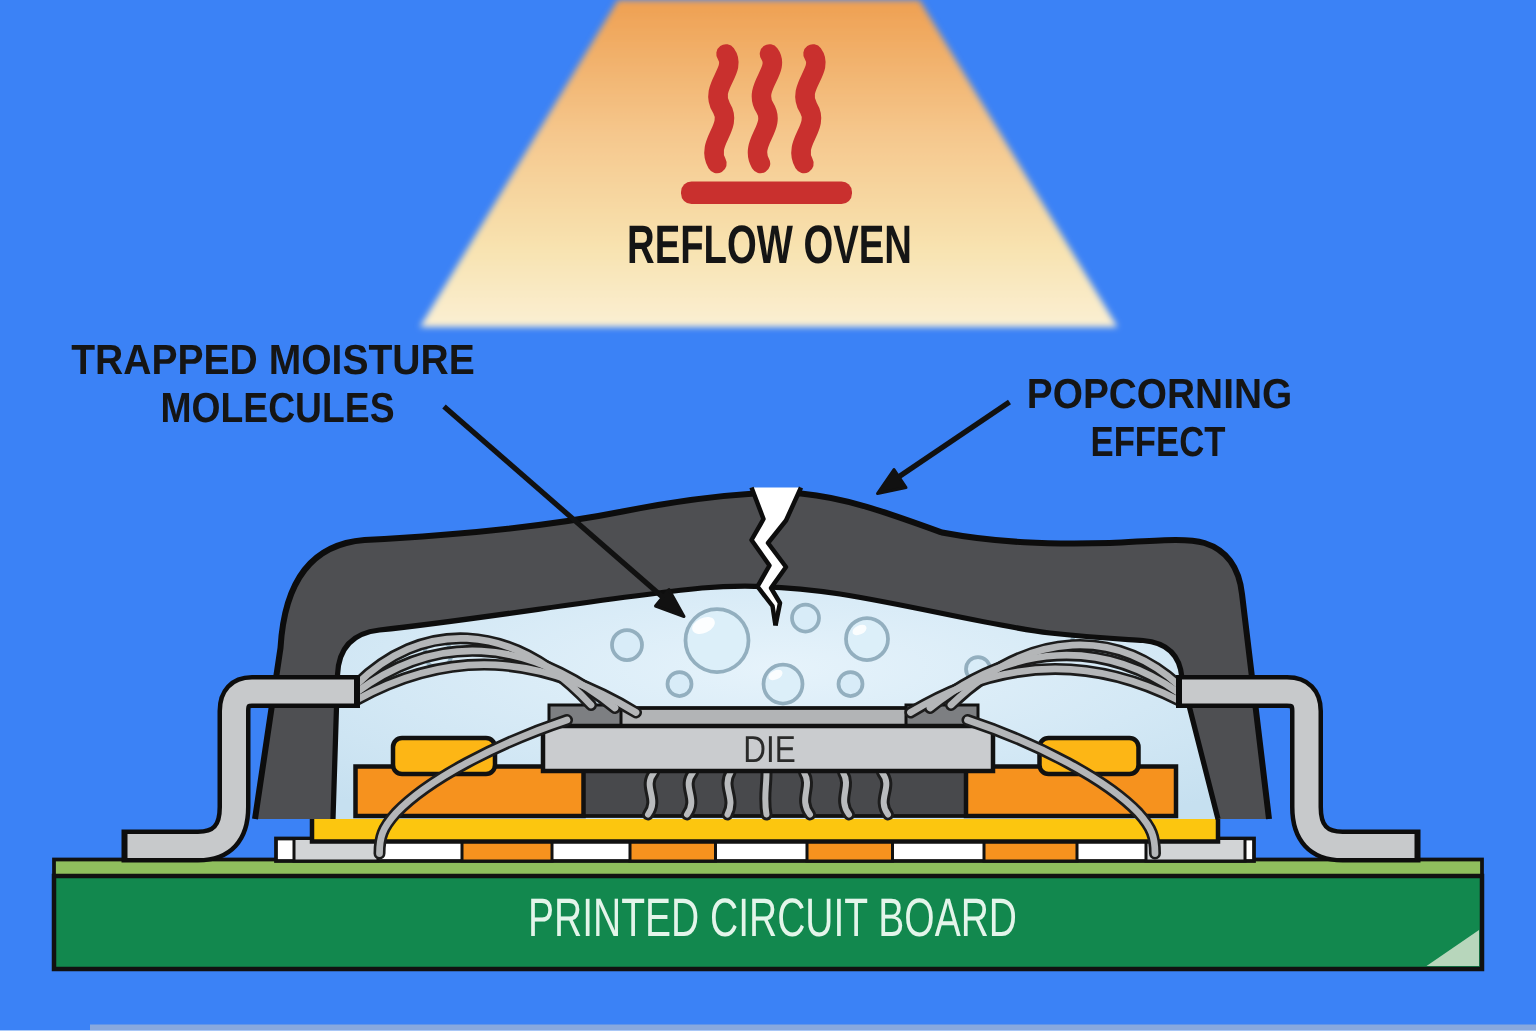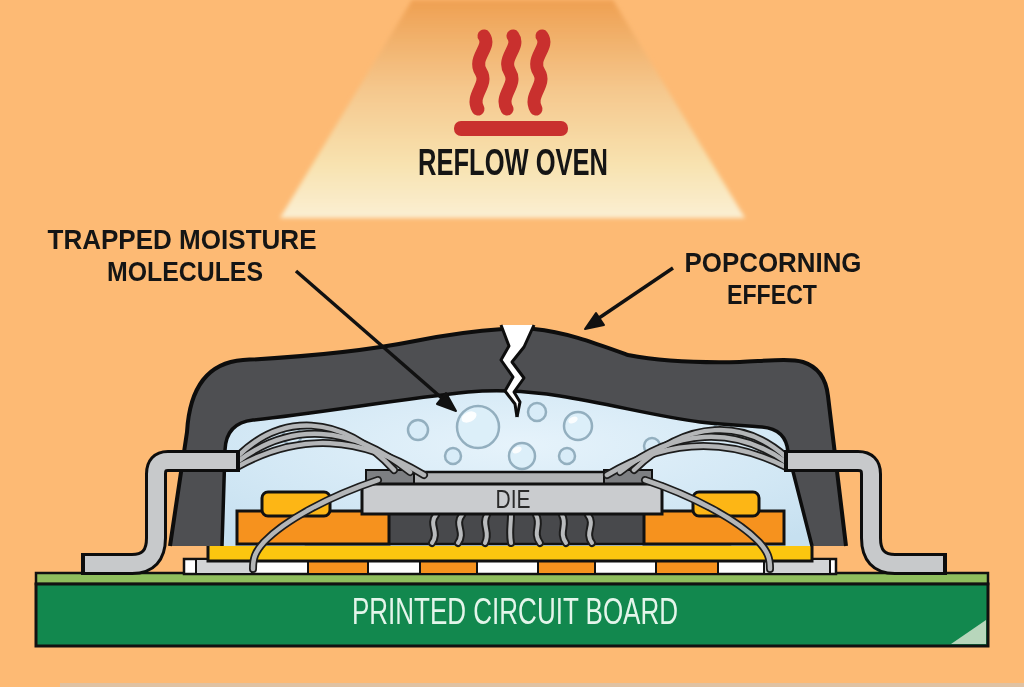--- a/index.html
+++ b/index.html
@@ -1,16 +1,16 @@
 <!DOCTYPE html>
 <html><head>
 <meta charset="utf-8">
 <style>
   html,body{margin:0;padding:0;background:#ffffff;}
-  .stage{position:relative;width:1024px;height:687px;background:#fdba74;overflow:hidden;}
+  .stage{position:relative;width:1024px;height:687px;background:#3b82f6;overflow:hidden;}
   svg{display:block;}
   text{font-family:"Liberation Sans", sans-serif;}
   .lbl{font-weight:700;}
 </style>
 </head>
 <body>
 
 <div class="stage">
 <svg width="1024" height="687" viewBox="0 0 1024 687" xmlns="http://www.w3.org/2000/svg">
   <defs>

